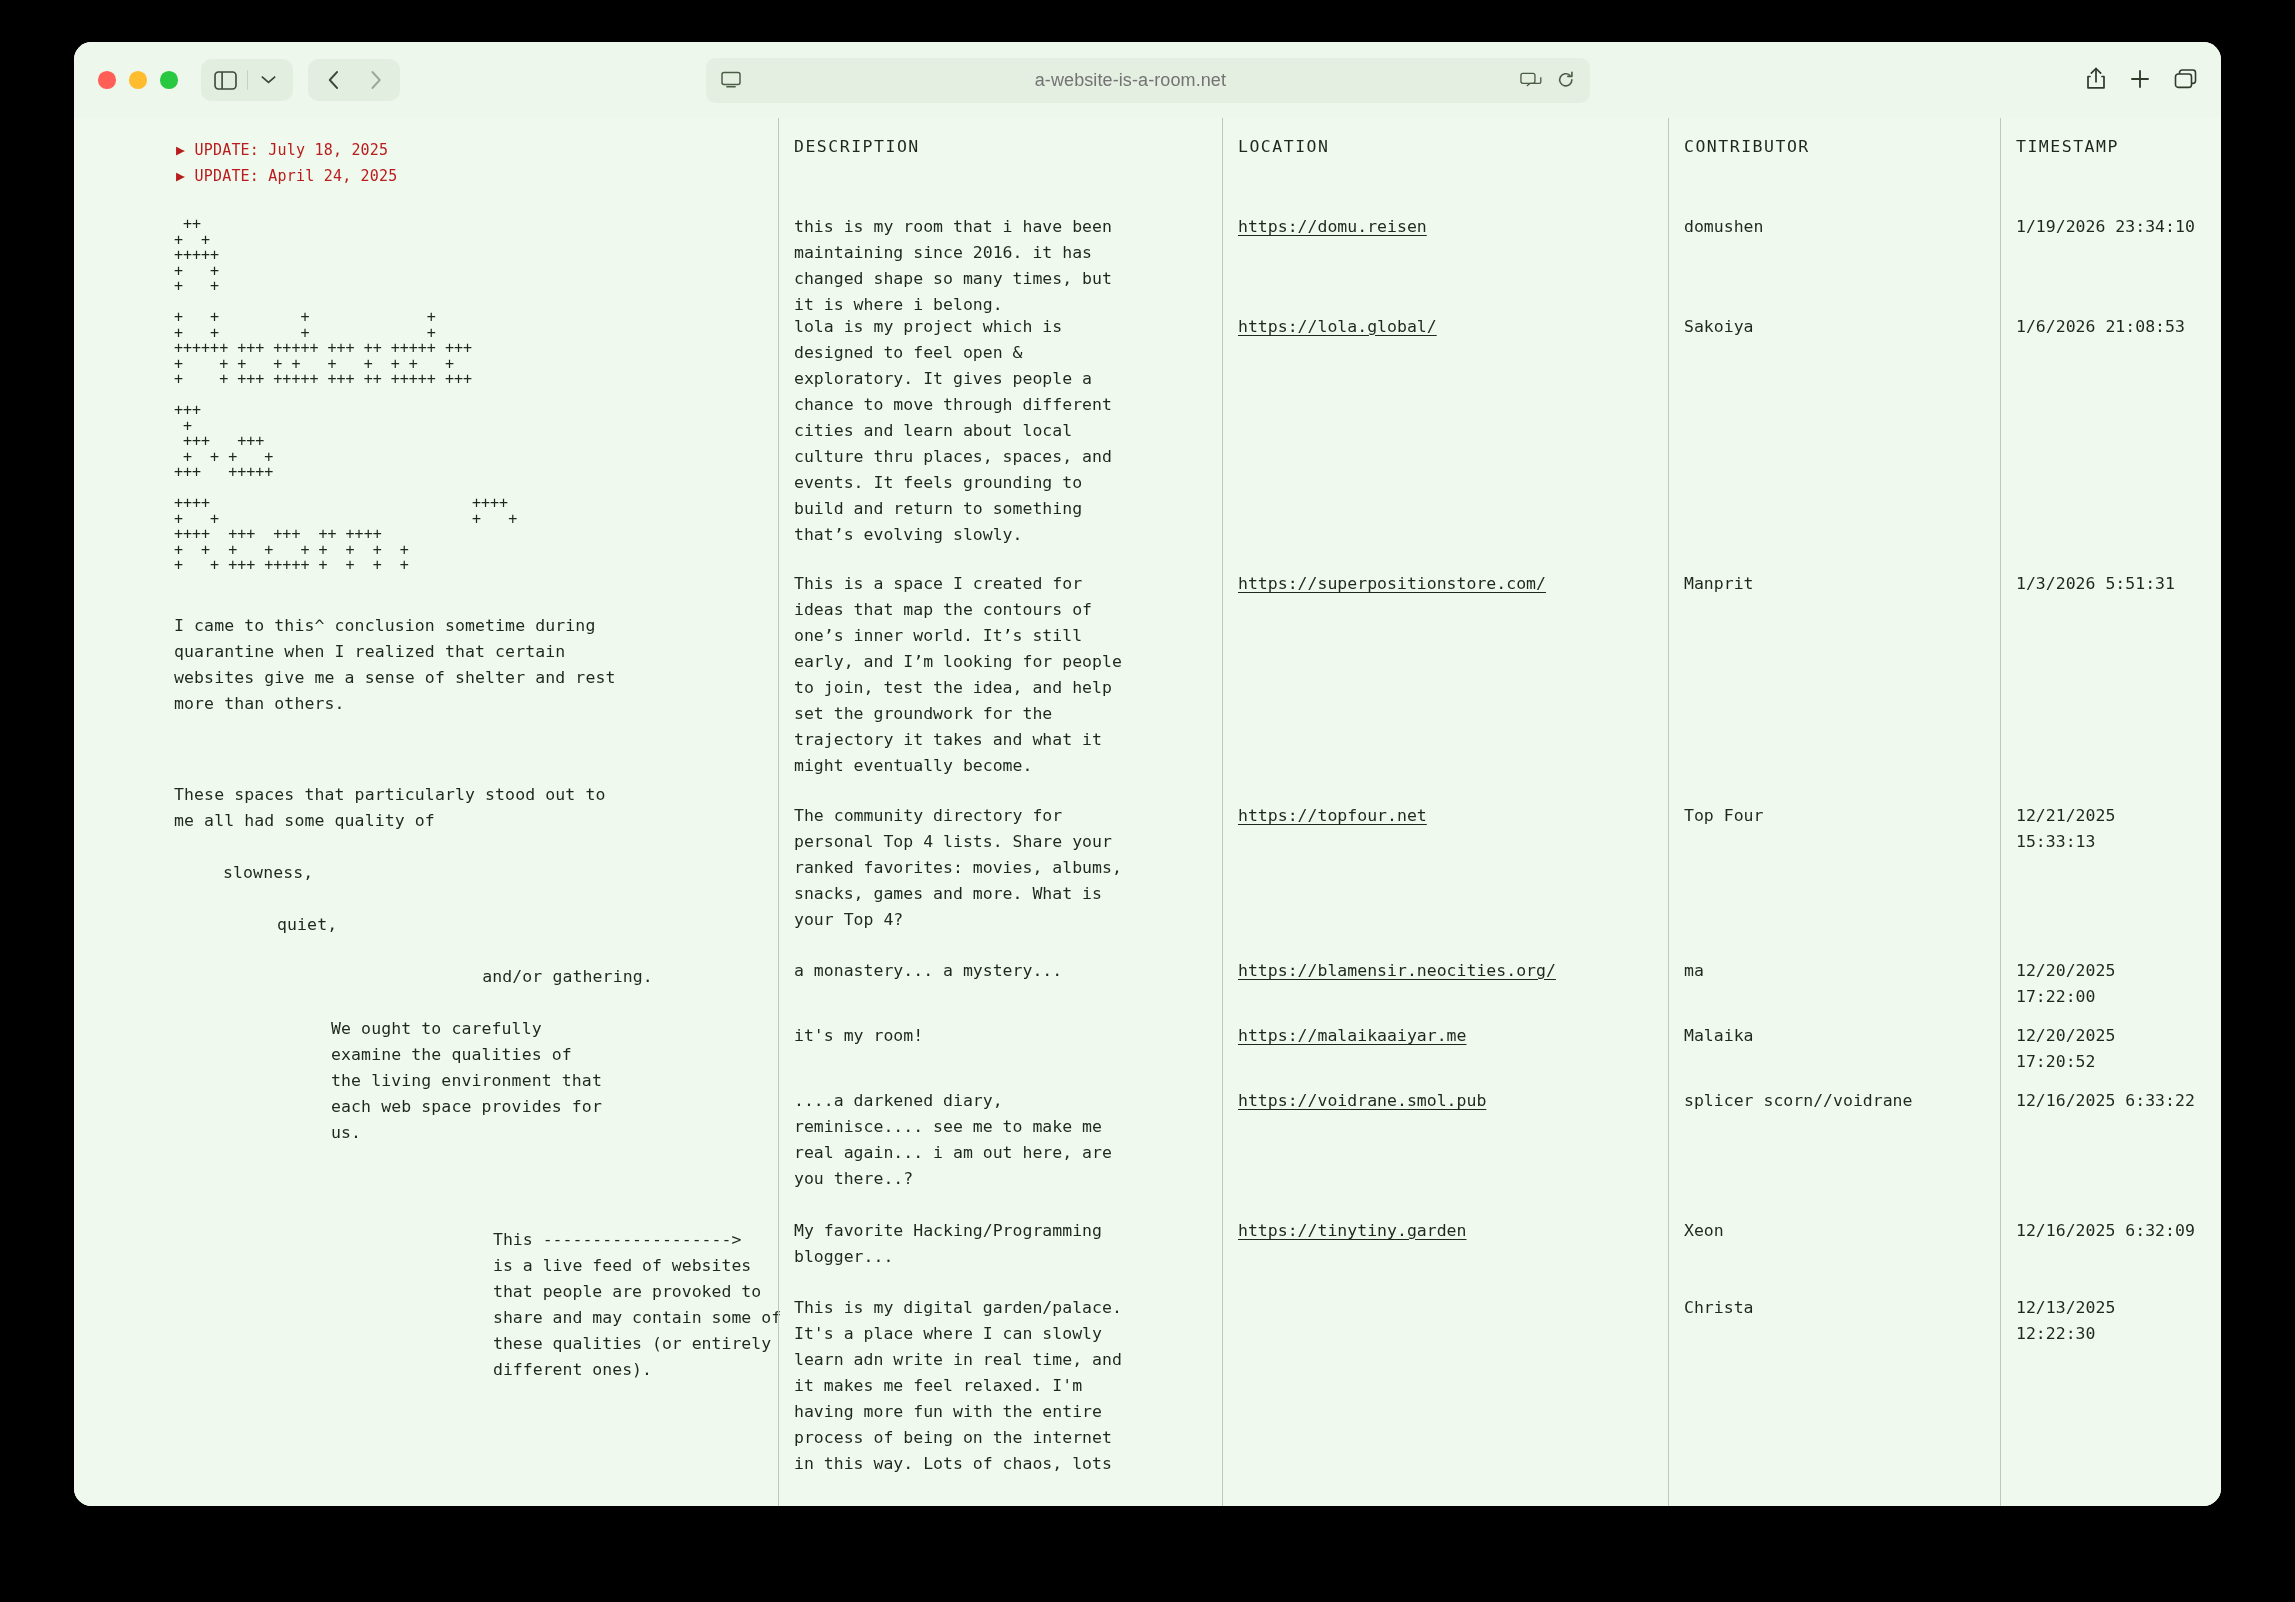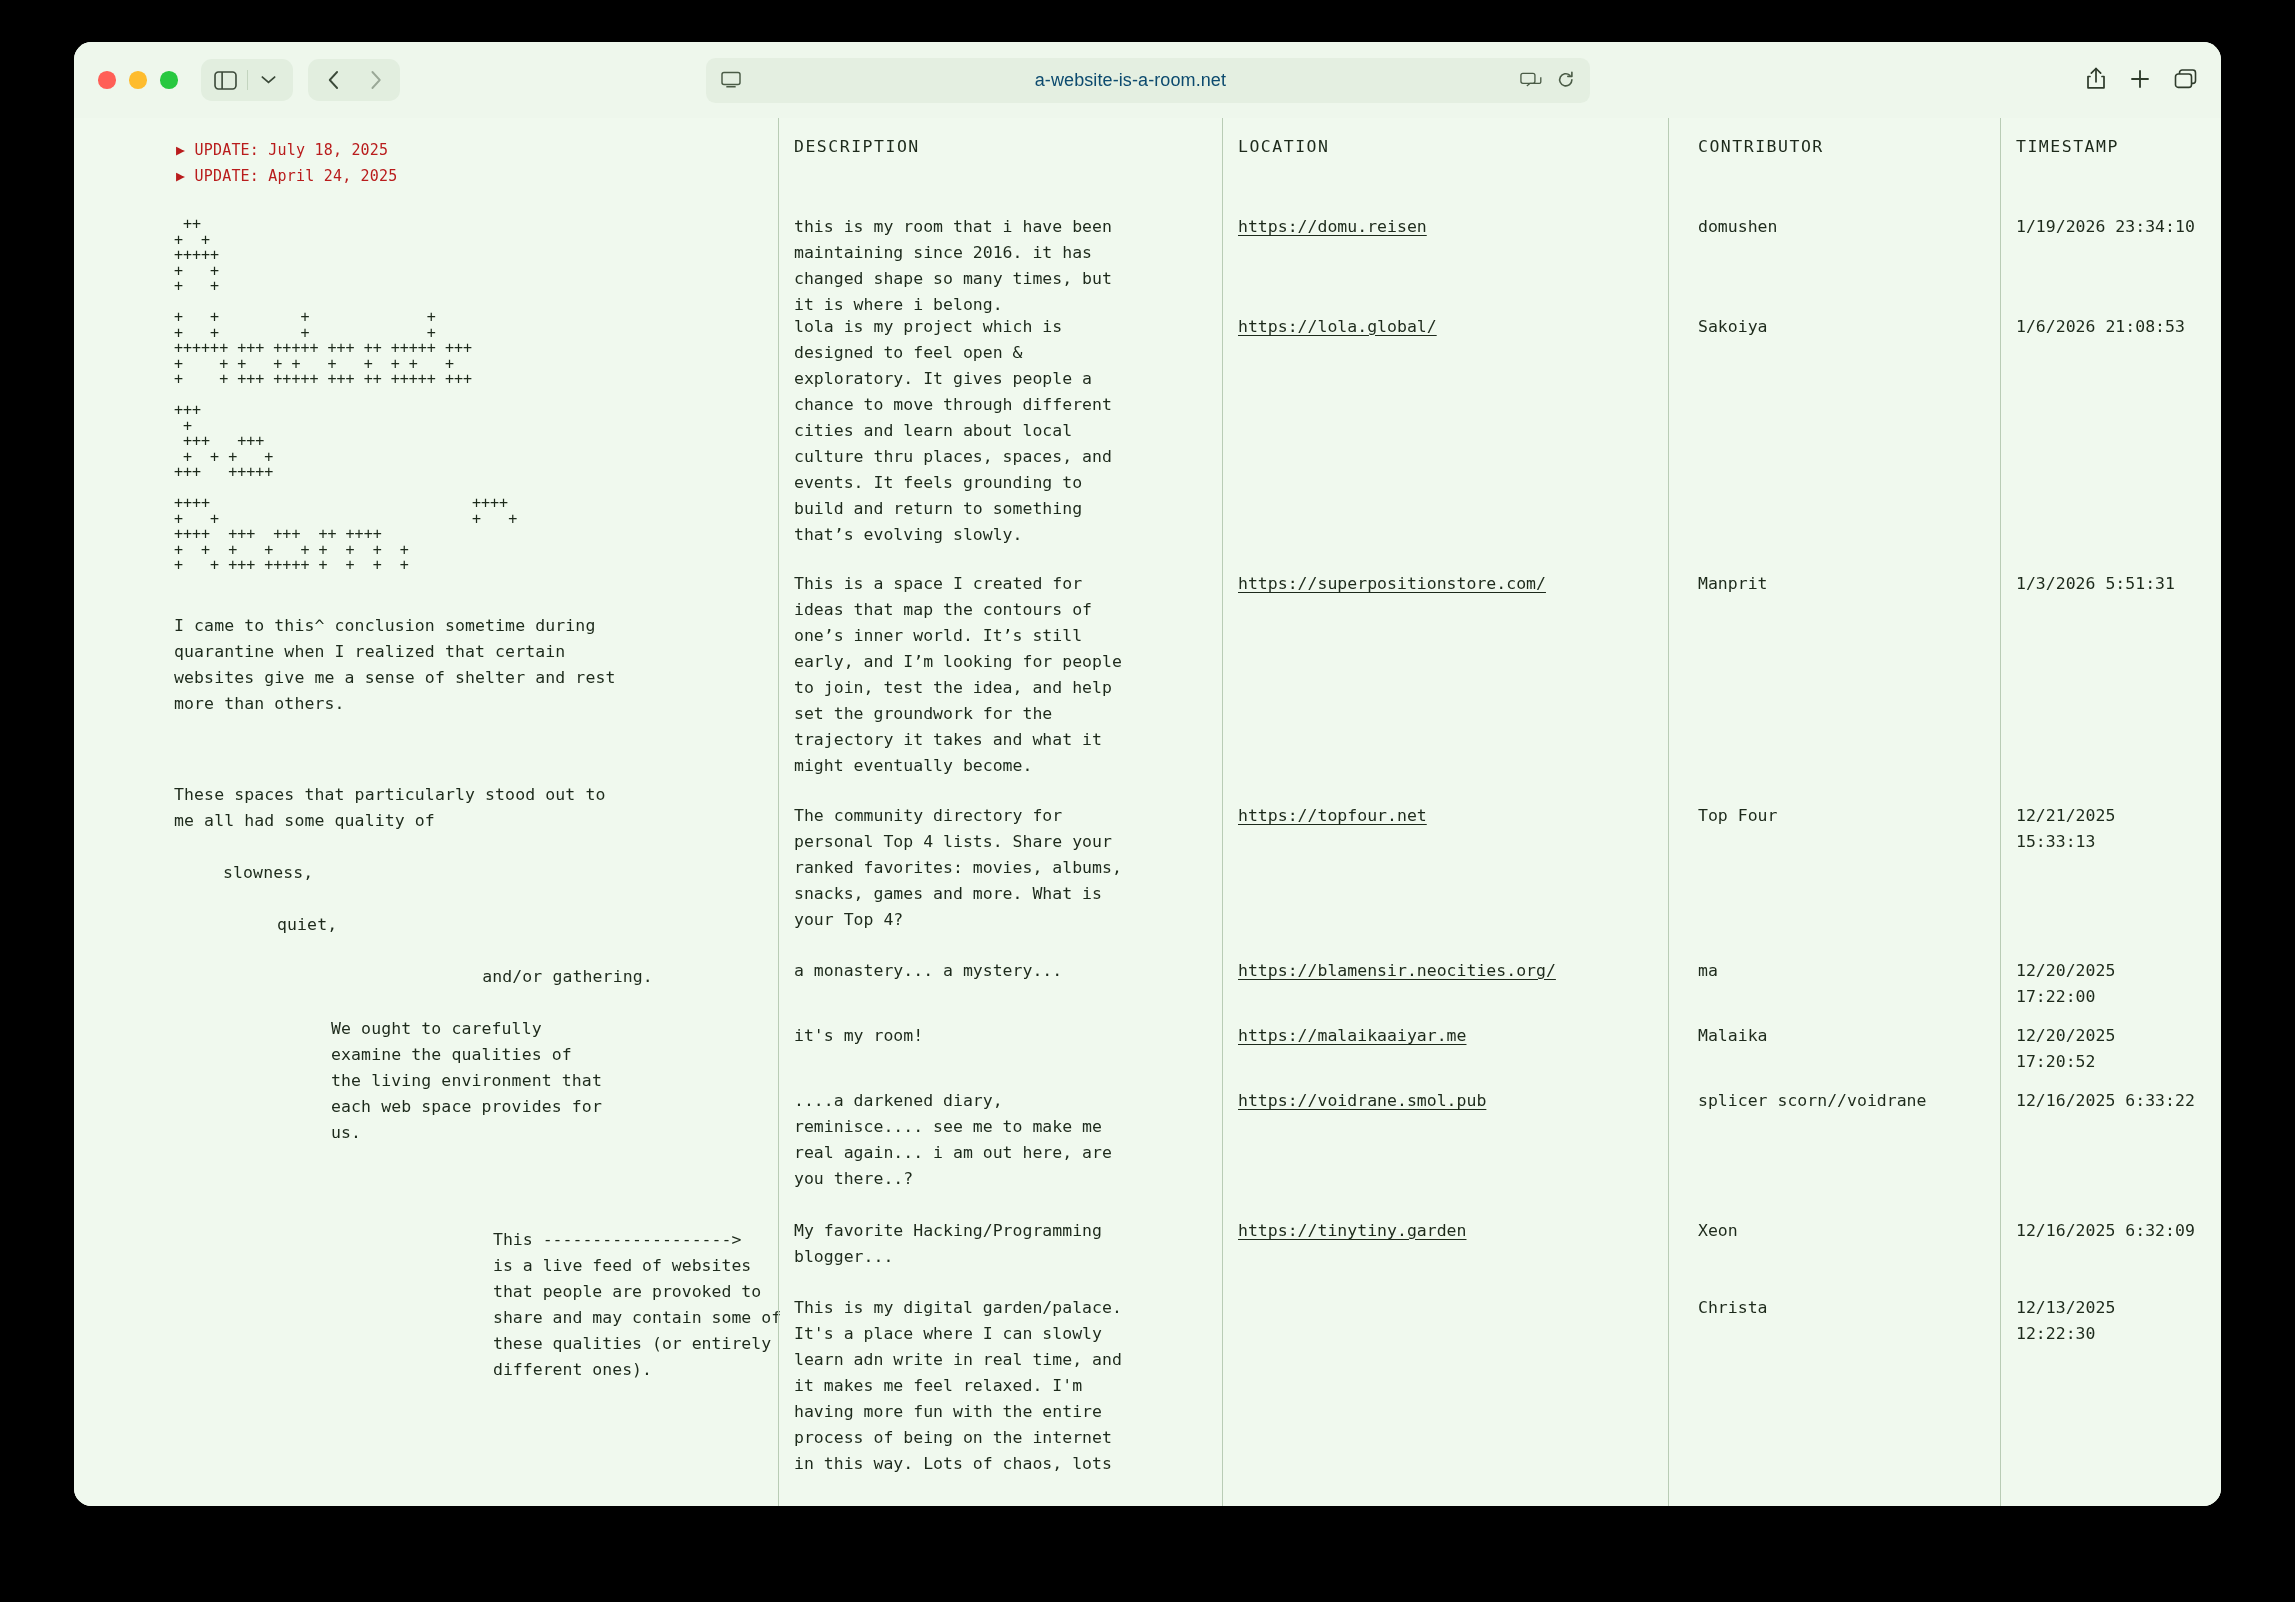--- a/index.html
+++ b/index.html
@@ -84,21 +84,21 @@
     display: flex;
     align-items: center;
     padding: 0 15px;
     box-sizing: border-box;
   }
   .url-text {
     flex: 1;
     text-align: center;
     font-family: "Liberation Sans", sans-serif;
     font-size: 18px;
-    color: #0c4a6e;
+    color: #737373;
     letter-spacing: 0.1px;
   }
   .url-icon { color: #4a5b46; display:flex; align-items:center; }
 
   .toolbar-right {
     margin-left: auto;
     display: flex;
     align-items: center;
     gap: 24px;
     color: #2f3c2c;
@@ -172,21 +172,21 @@
     display: flex;
     position: relative;
   }
   .tcol {
     position: relative;
     box-sizing: border-box;
     padding-top: 19px;
   }
   .tcol.description { width: 444px; flex: 0 0 444px; }
   .tcol.location    { width: 446px; flex: 0 0 446px; }
-  .tcol.contributor { width: 332px; flex: 0 0 332px; padding-left: 14px; }
+  .tcol.contributor { width: 332px; flex: 0 0 332px; }
   .tcol.timestamp   { flex: 1; }
 
   .thead {
     font-size: 16.5px;
     letter-spacing: 1.5px;
     color: #1d2a1b;
     padding-left: 16px;
     margin-bottom: 58px;
   }
 

